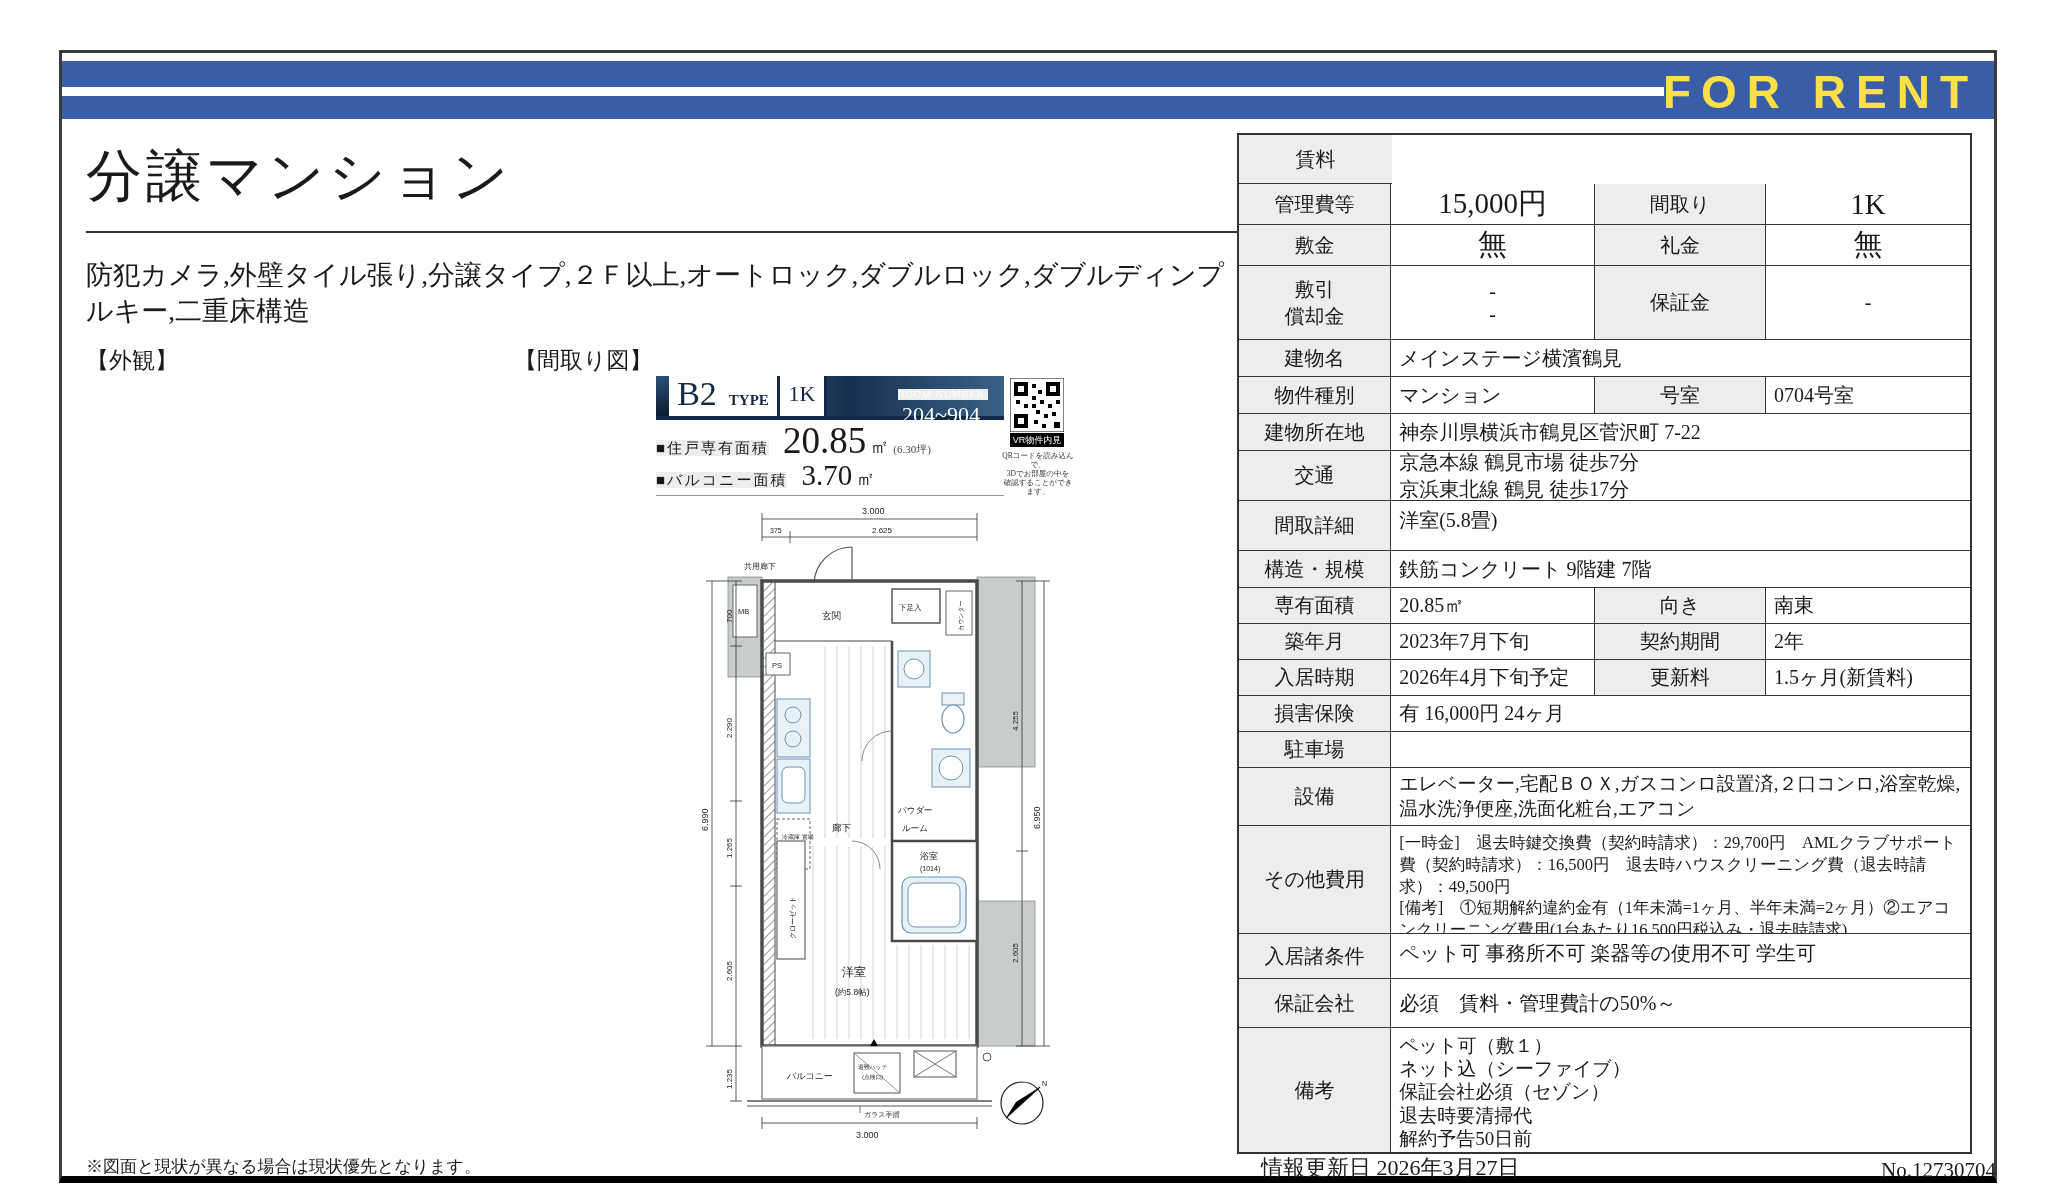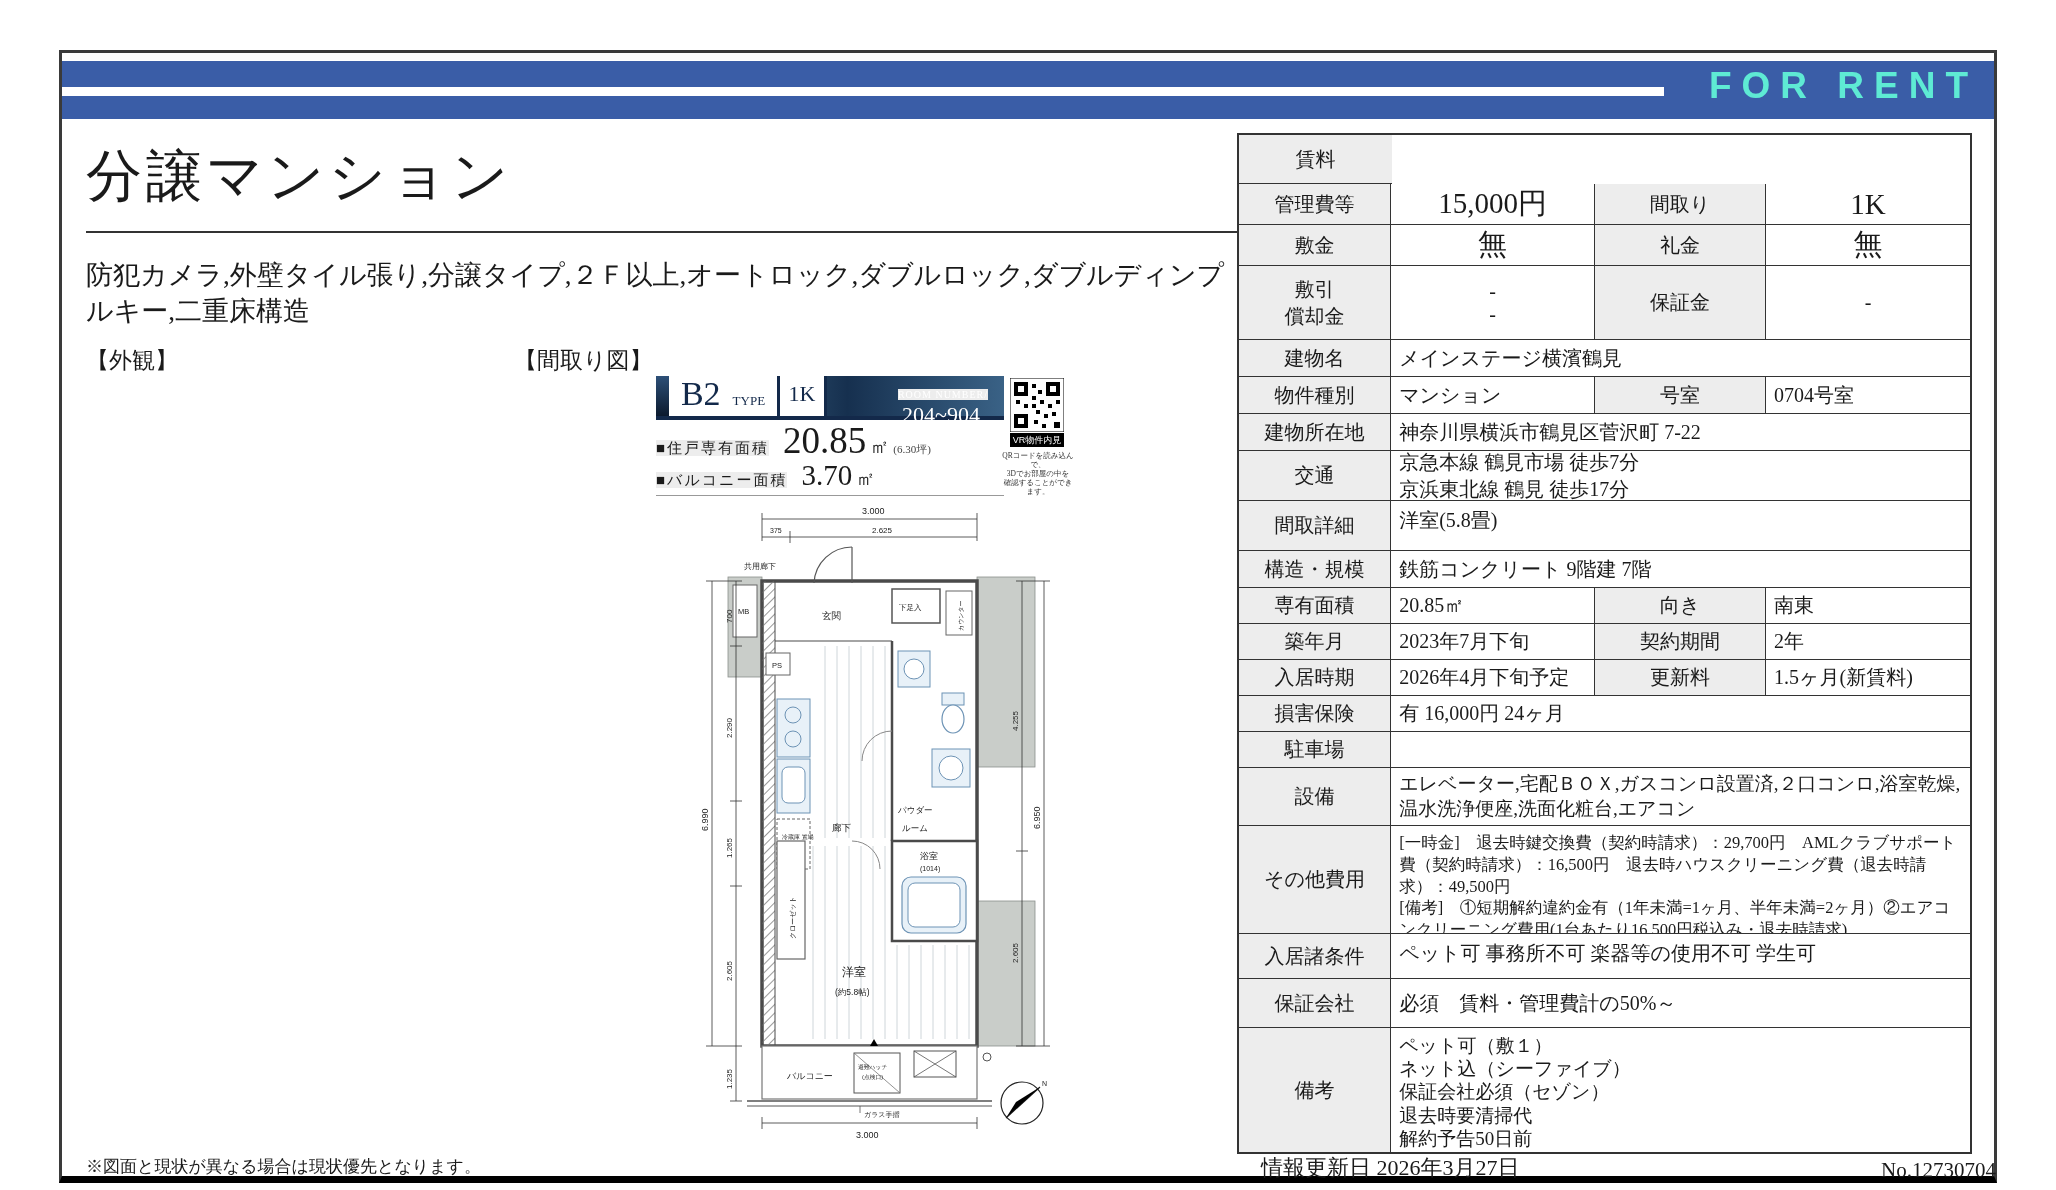--- a/index.html
+++ b/index.html
@@ -3,36 +3,36 @@
 <meta charset="utf-8">
 <style>
   html,body{margin:0;padding:0;background:#fff;width:2056px;height:1190px;
     font-family:"Liberation Serif","DejaVu Serif",serif;color:#1a1a1a;}
   #page{position:absolute;left:59px;top:50px;width:1938px;height:1133px;
     border:3px solid #3a3a3a;border-bottom:7px solid #000;box-sizing:border-box;background:#fff;}
   .abs{position:absolute;}
   
   #banner{left:0;top:8px;width:100%;height:58px;background:#3a5da7;}
   #banner .stripe{position:absolute;left:0;top:26px;height:9px;right:330px;background:#fff;}
-  #banner .forrent{position:absolute;right:16px;top:4px;color:#5eead4;
+  #banner .forrent{position:absolute;right:16px;top:4px;color:#fde047;
     font-family:"Liberation Sans","DejaVu Sans",sans-serif;font-weight:bold;
-    font-size:37px;letter-spacing:10px;}
+    font-size:46px;letter-spacing:10px;}
   
   #title{left:24px;top:86px;font-size:56px;letter-spacing:4px;}
   #rule{left:24px;top:178px;width:1152px;height:2px;background:#333;}
   #desc{left:24px;top:204px;font-size:27px;width:1140px;}
   .seclabel{font-size:23px;}
   
   #fphead{left:594px;top:323px;width:348px;height:40px;border-bottom:4px solid #13294a;
     display:flex;background:linear-gradient(90deg,#54809f,#16304f 55%,#3a6286);}
   #fphead .edge{width:13px;background:linear-gradient(180deg,#2d5078,#0c1a2e);}
   #fphead .wbox{background:#fff;display:flex;align-items:baseline;justify-content:center;color:#13294a;}
   #fphead .b2{width:108px;border-right:3px solid #13294a;}
   #fphead .b2 .big{font-size:34px;line-height:36px;}
-  #fphead .b2 .sm{font-size:13px;margin-left:12px;}
+  #fphead .b2 .sm{font-size:15px;margin-left:12px;font-weight:bold;}
   #fphead .onek{width:44px;font-size:22px;line-height:36px;border-right:3px solid #13294a;}
   #fphead .roomnum{flex:1;color:#fff;text-align:right;padding:8px 16px 0 0;white-space:nowrap;}
   #fphead .roomnum .lab{font-size:10px;letter-spacing:1px;}
   #fphead .roomnum .val{font-size:22px;margin-left:6px;}
   .arealine{left:594px;white-space:nowrap;}
   .arealine .lab{font-size:15px;letter-spacing:2px;}
   .arealine .num{font-size:37px;margin-left:10px;}
   .arealine .num2{font-size:29px;margin-left:10px;}
   .arealine .unit{font-size:19px;}
   .arealine .note{font-size:11px;color:#444;}

